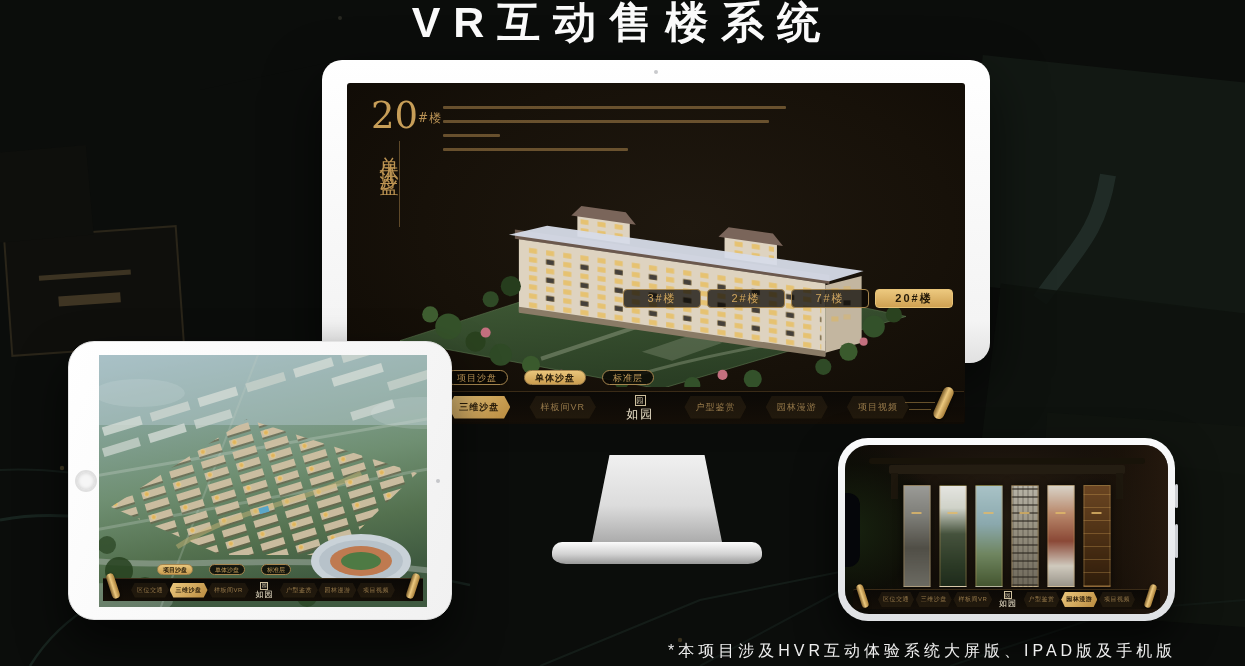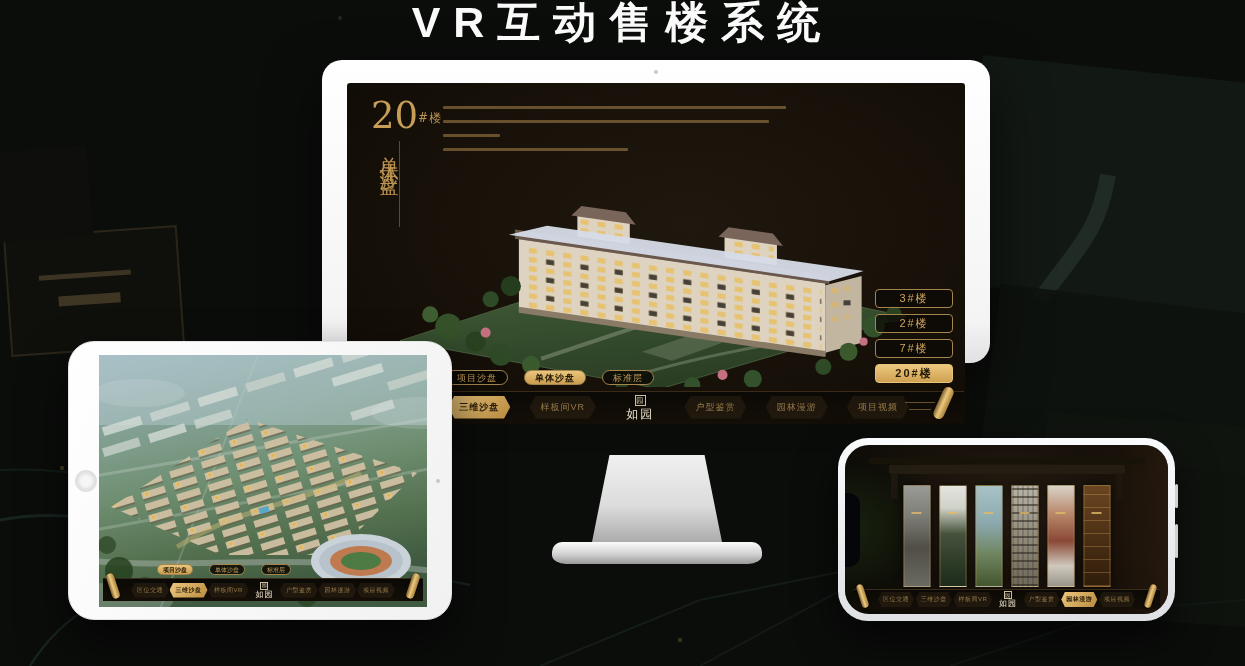--- a/index.html
+++ b/index.html
@@ -44,21 +44,21 @@
   
   .m-para{position:absolute;left:96px;top:23px;width:440px}
   .m-para i{display:block;height:3px;background:rgba(186,143,82,.5);margin-bottom:11px;border-radius:1px}
   .m-para i:nth-child(1){width:78%}
   .m-para i:nth-child(2){width:74%}
   .m-para i:nth-child(3){width:13%}
   .m-para i:nth-child(4){width:42%}
   .m-art{position:absolute;left:40px;top:52px;width:540px;height:252px}
 
   
-  .m-bbtns{position:absolute;right:12px;top:206px;display:flex;flex-direction:column;gap:6px}
+  .m-bbtns{position:absolute;right:12px;top:206px;display:flex;flex-direction:row;gap:6px}
   .bbtn{width:78px;height:19px;line-height:17px;text-align:center;font-size:11px;letter-spacing:2px;
         color:#cfa55e;border:1px solid var(--gold-dk);border-radius:4px;background:rgba(12,9,5,.75);cursor:pointer}
   .bbtn.active{background:linear-gradient(180deg,#ecc87e,#cfa152);color:var(--ink);font-weight:bold;border-color:var(--gold-br)}
 
   
   .subtabs{display:flex;gap:16px}
   .m-subtabs{position:absolute;left:99px;top:287px}
   .stab{padding:0 10px;height:15px;line-height:14px;font-size:9px;letter-spacing:1px;color:#c49c5a;
         border:1px solid var(--gold-dk);border-radius:8px;background:rgba(10,8,4,.85);cursor:pointer}
   .stab.active{background:linear-gradient(180deg,#eac67c,#cb9e50);color:var(--ink);font-weight:bold}
@@ -413,13 +413,14 @@
       <span class="scroll p-scroll-l">
           <i class="bar"></i>
         </span>
       <span class="scroll p-scroll-r">
           <i class="bar"></i>
         </span>
       <div class="p-notch"></div>
     </div>
   </div>
 
+  <div class="footnote">*本项目涉及HVR互动体验系统大屏版、IPAD版及手机版</div>
 </div>
 
 </body></html>

